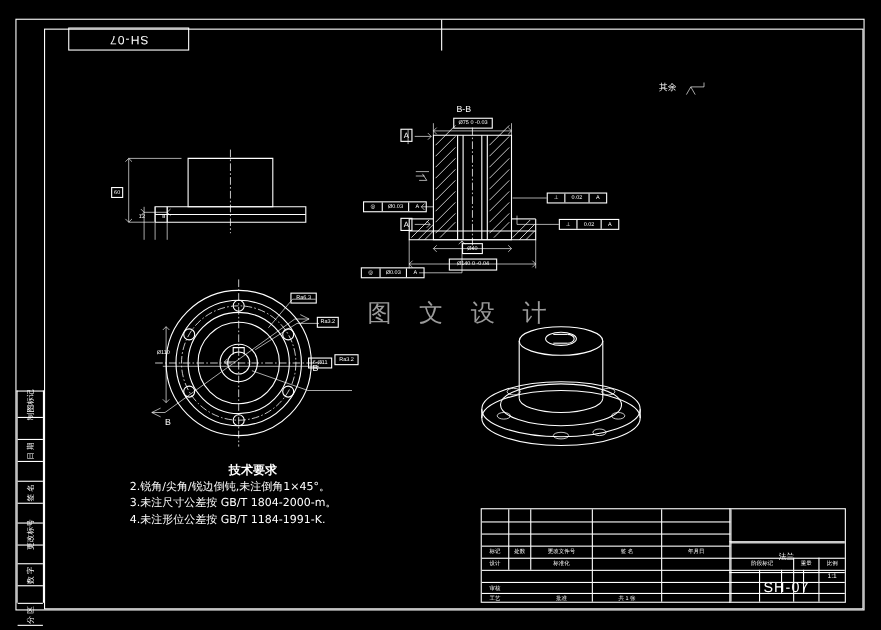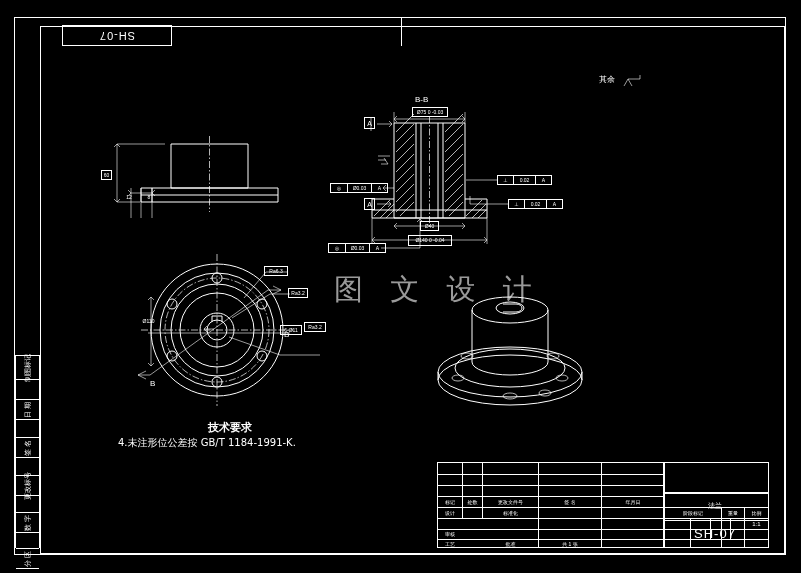--- a/index.html
+++ b/index.html
@@ -23,21 +23,21 @@
 
   
   .lmarg{position:absolute;left:15px;top:355px;width:25px;height:193px;
      border:1px solid #fff;border-bottom:none;box-sizing:border-box;}
   .lm-cell{position:relative;width:100%;border-bottom:1px solid #fff;box-sizing:border-box;}
   .lm-cell span{position:absolute;left:50%;top:50%;
      transform:translate(-50%,-50%) rotate(-90deg);
      white-space:nowrap;font-size:7px;letter-spacing:0px;}
 
   
-  .watermark{position:absolute;left:334px;top:270px;font-size:29px;
+  .watermark{position:absolute;left:334px;top:270px;font-size:22px;
      letter-spacing:9px;color:#9a9a9a;font-family:"DejaVu Serif","Liberation Serif",serif;}
 
   
   .boxtxt{position:absolute;border:1px solid #fff;box-sizing:border-box;
      font-size:5px;line-height:1;display:flex;align-items:center;justify-content:center;
      padding:1px 2px;white-space:nowrap;}
   .plain{position:absolute;font-size:6px;white-space:nowrap;line-height:1;}
   .lbl{position:absolute;font-size:8px;white-space:nowrap;line-height:1;}
 
   
@@ -340,20 +340,22 @@
     <ellipse class="sh" cx="510" cy="396" rx="7" ry="3"></ellipse>
     <ellipse class="sh" cx="458" cy="378" rx="6" ry="3"></ellipse>
     <ellipse class="sh" cx="562" cy="378" rx="6" ry="3"></ellipse>
     <ellipse class="sh" cx="467" cy="356" rx="6" ry="3"></ellipse>
     <ellipse class="sh" cx="553" cy="356" rx="6" ry="3"></ellipse>
     <ellipse class="sh" cx="545" cy="393" rx="6" ry="3"></ellipse>
   </svg>
 
   <div class="tech">
     <div class="tech-title">技术要求</div>
+    <div class="tech-line">2.锐角/尖角/锐边倒钝,未注倒角1×45°。</div>
+    <div class="tech-line">3.未注尺寸公差按 GB/T 1804-2000-m。</div>
     <div class="tech-line">4.未注形位公差按 GB/T 1184-1991-K.</div>
   </div>
 
   <div class="tb">
 
     <div class="bl" style="left:0;top:11px;width:226px;height:1px;"></div>
     <div class="bl" style="left:0;top:22px;width:226px;height:1px;"></div>
     <div class="bl" style="left:0;top:33px;width:226px;height:1px;"></div>
     <div class="bl" style="left:0;top:44px;width:330px;height:1px;"></div>
     <div class="bl" style="left:0;top:55px;width:330px;height:1px;"></div>

